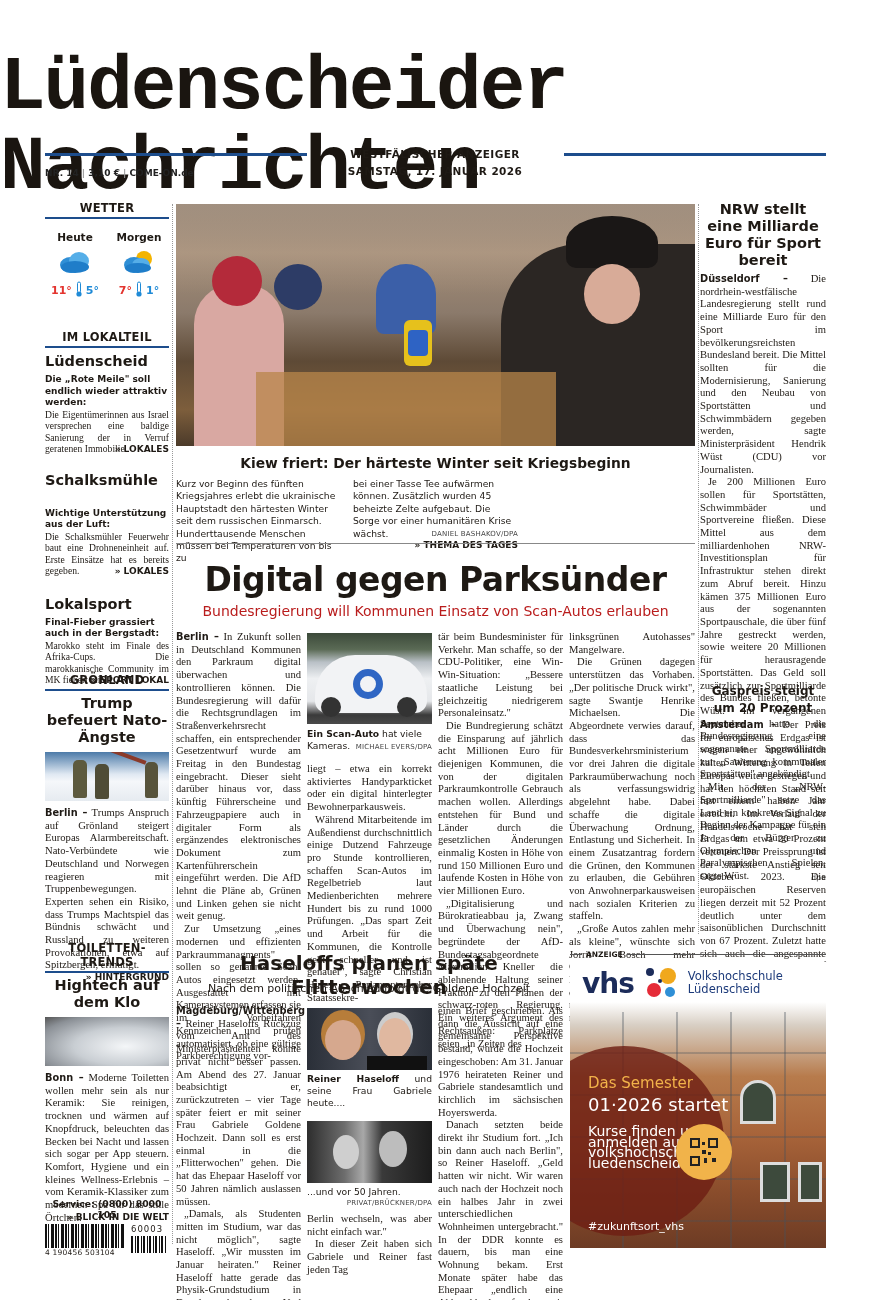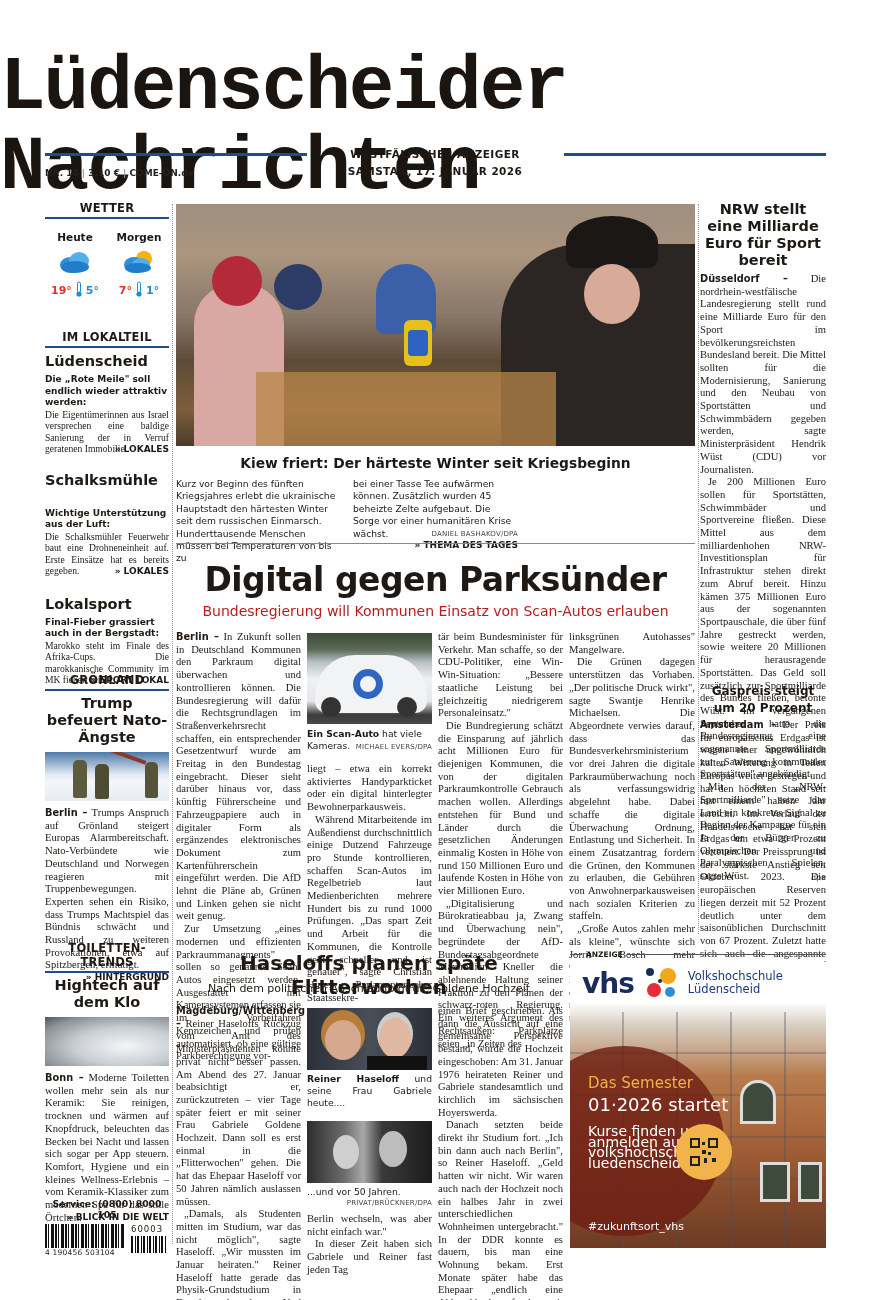--- a/index.html
+++ b/index.html
@@ -47,21 +47,21 @@
   <div class="sec-title">WETTER</div>
   <div style="display:flex;justify-content:space-between;margin-top:12px;padding:0 4px">
     <div style="width:52px;text-align:center">
       <div class="sans" style="font-size:10.5px;font-weight:bold">Heute</div>
       <svg width="36" height="26" viewBox="0 0 36 26" style="margin-top:6px">
           <ellipse cx="14" cy="16" rx="11" ry="8" fill="#2f8fd6"></ellipse>
           <ellipse cx="22" cy="12" rx="10" ry="9" fill="#55aee8"></ellipse>
           <ellipse cx="18" cy="18" rx="14" ry="6" fill="#1f7dc9"></ellipse>
         </svg>
       <div style="display:flex;align-items:flex-end;justify-content:center;gap:3px;margin-top:2px">
-        <span class="sans" style="color:#e3342f;font-weight:bold;font-size:11px">19°</span>
+        <span class="sans" style="color:#e3342f;font-weight:bold;font-size:11px">11°</span>
         <svg width="8" height="16">
             <rect x="2.5" y="1" width="3" height="11" rx="1.5" fill="none" stroke="#1f8ad6" stroke-width="1"></rect>
             <circle cx="4" cy="13" r="2.6" fill="#1f8ad6"></circle>
           </svg>
         <span class="sans" style="color:#1f8ad6;font-weight:bold;font-size:11px">5°</span>
       </div>
     </div>
     <div style="width:52px;text-align:center">
       <div class="sans" style="font-size:10.5px;font-weight:bold">Morgen</div>
       <svg width="36" height="26" viewBox="0 0 36 26" style="margin-top:6px">

